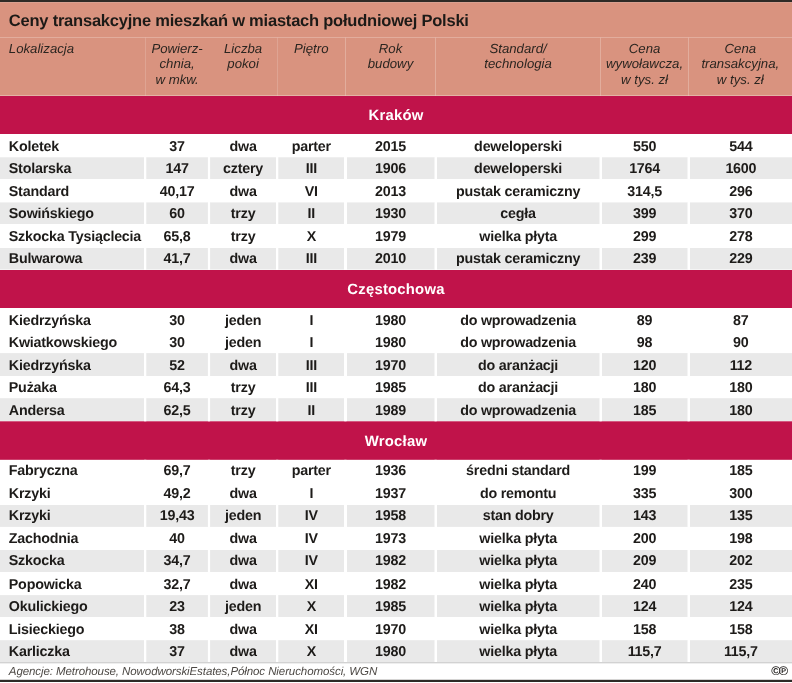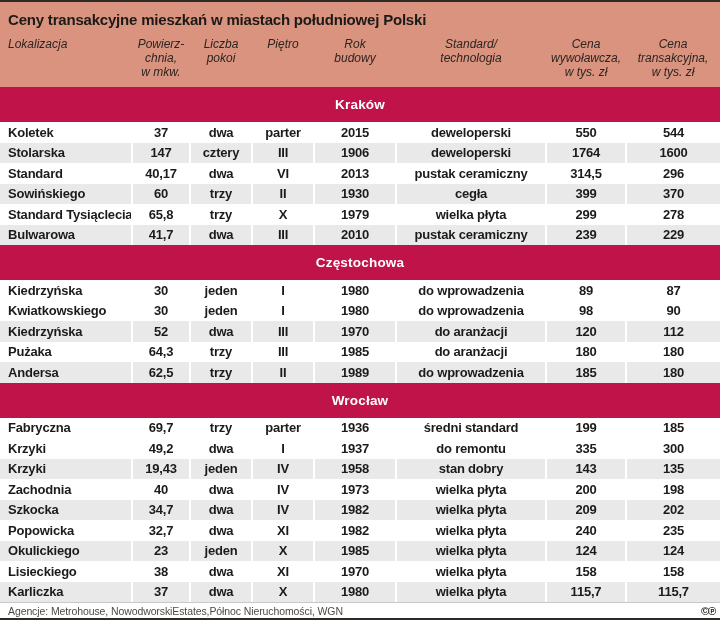--- a/index.html
+++ b/index.html
@@ -39,21 +39,21 @@
   td.band {
     height:35px; background:#c0134a; color:#ffffff; font-weight:bold;
     font-size:13.5px; text-align:center; letter-spacing:0.2px; border:none;
   }
 
   .footer {
     height:15px; border-top:1px solid #c8c8c8; background:#ffffff;
     display:flex; justify-content:space-between; align-items:center;
     padding:0 5px 0 8px;
   }
-  .sources { font-size:10.5px; color:#4e4a46; letter-spacing:-0.1px; white-space:nowrap; }
+  .sources { font-size:10.5px; color:#4e4a46; letter-spacing:-0.1px; white-space:nowrap;font-style:italic; }
   .rights  { font-size:11.5px; color:#1d1b19; font-weight:bold; letter-spacing:-1.5px; }
 </style>
 </head>
 <body>
 
 <div class="panel">
   <div class="top-line"></div>
 
   <div class="masthead">
     <div class="title">Ceny transakcyjne mieszkań w miastach południowej Polski</div>
@@ -129,21 +129,21 @@
           <td class="c0">Sowińskiego</td>
           <td class="c1">60</td>
           <td class="c2">trzy</td>
           <td class="c3">II</td>
           <td class="c4">1930</td>
           <td class="c5">cegła</td>
           <td class="c6">399</td>
           <td class="c7">370</td>
         </tr>
         <tr class="data-row">
-          <td class="c0">Standard Tysiąclecia</td>
+          <td class="c0">Szkocka Tysiąclecia</td>
           <td class="c1">65,8</td>
           <td class="c2">trzy</td>
           <td class="c3">X</td>
           <td class="c4">1979</td>
           <td class="c5">wielka płyta</td>
           <td class="c6">299</td>
           <td class="c7">278</td>
         </tr>
         <tr class="data-row shaded">
           <td class="c0">Bulwarowa</td>

